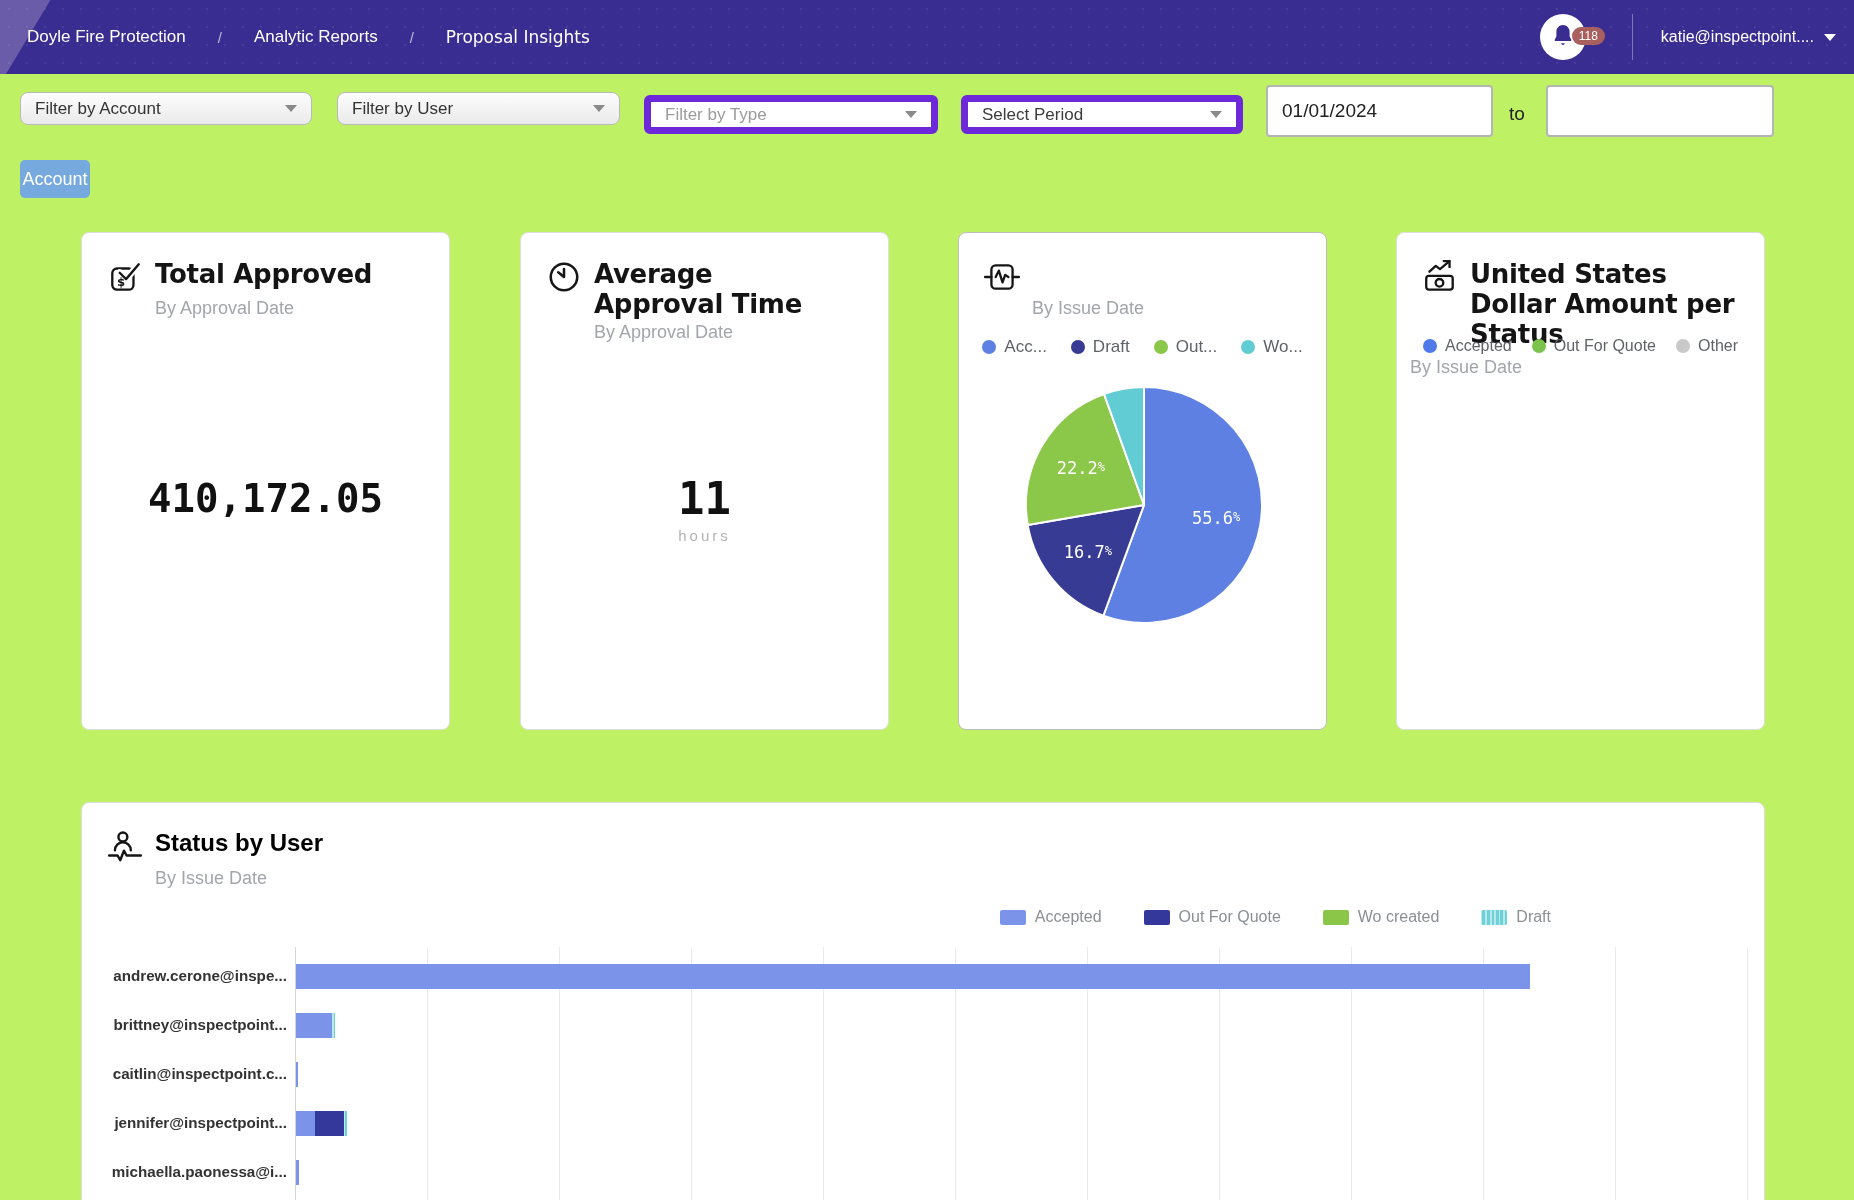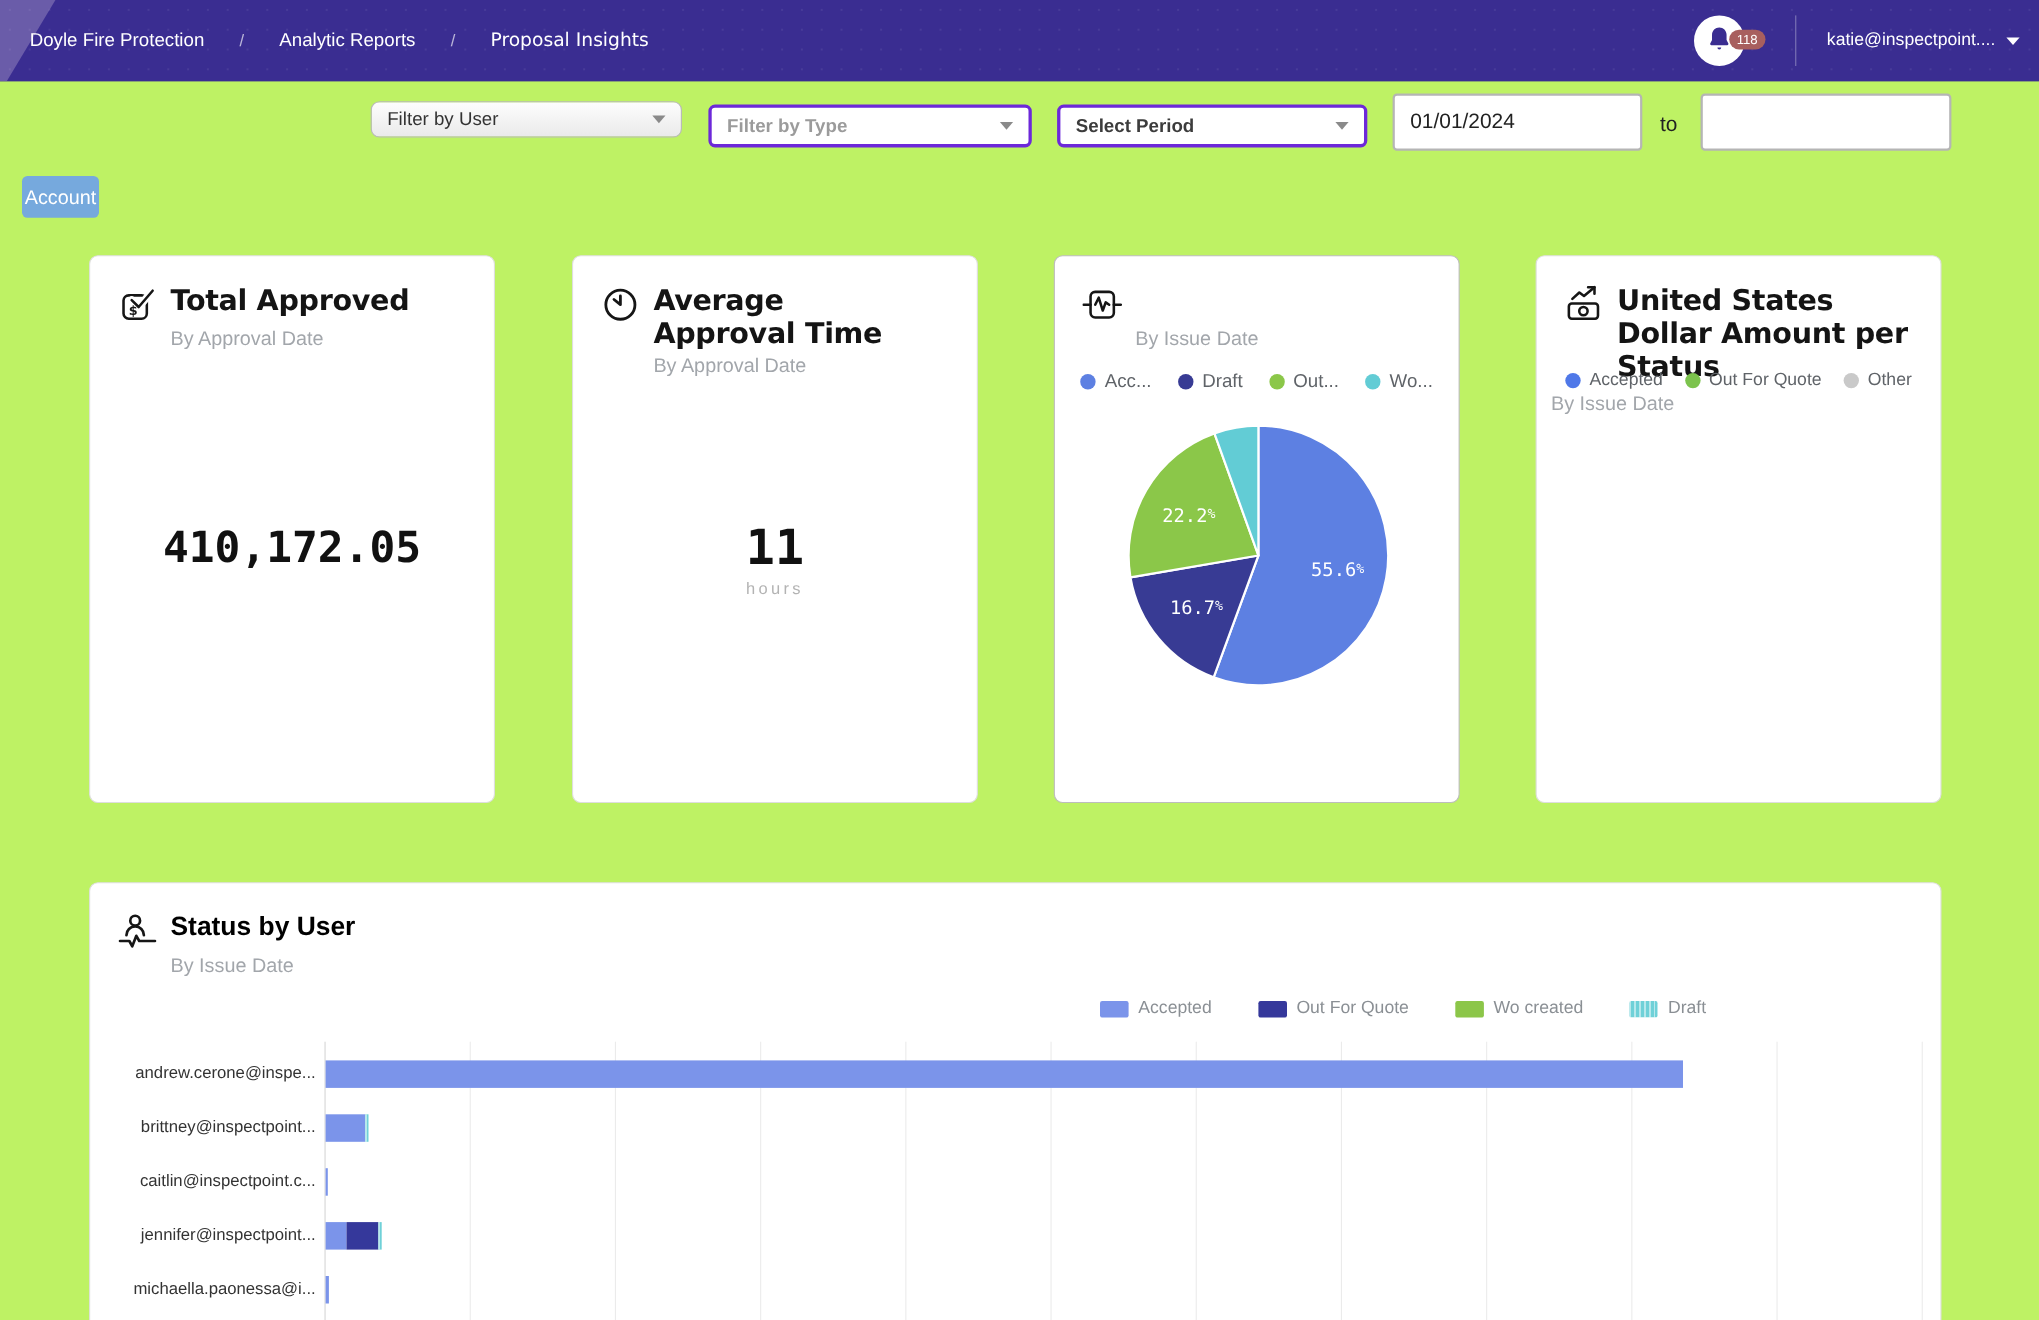--- a/index.html
+++ b/index.html
@@ -27,21 +27,21 @@
   .caret-w { width:0; height:0; border-left:6px solid transparent; border-right:6px solid transparent;
     border-top:7px solid #fff; }
 
   
   .sel { position:absolute; display:flex; align-items:center; justify-content:space-between;
     padding:0 14px; font-size:17px; cursor:pointer; background:#fff; }
   .sel .caret { width:0; height:0; border-left:6px solid transparent; border-right:6px solid transparent;
     border-top:7px solid #8a8a8a; }
   .sel.grad { background:linear-gradient(#fdfdfd,#eaeaea); border:1px solid #b9b9b9; border-radius:8px;
     color:#333; height:33px; top:92px; }
-  .sel.flat { border:3px solid #6d28d9; border-radius:6px; height:39px; top:95px;font-weight:bold; }
+  .sel.flat { border:7px solid #6d28d9; border-radius:6px; height:39px; top:95px; }
   .f-acct { left:20px;  width:292px; }
   .f-user { left:337px; width:283px; }
   .f-type { left:644px; width:294px; color:#9b9b9b; }
   .f-per  { left:961px; width:282px; color:#3c3c3c; }
   .date-input { position:absolute; top:85px; height:52px; border:2px solid #b5b5b5; border-radius:4px;
     font-size:19px; color:#222; padding:0 14px; font-family:"Liberation Sans",sans-serif; background:#fff; }
   .d-from { left:1266px; width:227px; }
   .d-to   { left:1546px; width:228px; }
   .to-label { position:absolute; left:1509px; top:103px; font-size:19px; color:#222; }
   .filter-btn { position:absolute; left:20px; top:160px; width:70px; height:38px; background:#76a9dd;
@@ -78,21 +78,21 @@
   
   .card-wide { position:absolute; left:81px; top:802px; width:1684px; height:560px; background:#fff;
     border:1px solid #dedede; border-radius:8px; }
   .bar-legend { position:absolute; top:105px; right:213px; display:flex; gap:42px; align-items:center; }
   .bl-item { display:flex; align-items:center; gap:9px; font-size:16px; color:#8a8f94; cursor:pointer; }
   .bl-swatch { width:26px; height:15px; border-radius:2px; }
   .barchart { position:absolute; left:0; top:144px; width:1684px; height:416px; }
   .gridline { position:absolute; top:0; width:1px; height:416px; background:#ebebeb; }
   .gridline.axis { background:#d6d6d6; }
   .bar-label { position:absolute; left:0; width:205px; text-align:right; font-size:15.2px; color:#333;
-    white-space:nowrap; }
+    white-space:nowrap;font-weight:bold; }
   .bar-row { position:absolute; left:214px; height:25px; display:flex; }
   .bar-seg { height:25px; }
 </style>
 </head>
 <body>
 <div id="app">
 
 <header>
   <div class="hdr-accent"></div>
   <nav class="breadcrumb">
@@ -113,20 +113,24 @@
       <span class="badge">118</span>
     </div>
     <div class="hdr-divider"></div>
     <div class="user-menu">
       <span>katie@inspectpoint....</span>
       <span class="caret-w"></span>
     </div>
   </div>
 </header>
 
+<div class="sel grad f-acct">
+  <span>Filter by Account</span>
+  <span class="caret"></span>
+</div>
 <div class="sel grad f-user">
   <span>Filter by User</span>
   <span class="caret"></span>
 </div>
 <div class="sel flat f-type">
   <span>Filter by Type</span>
   <span class="caret"></span>
 </div>
 <div class="sel flat f-per">
   <span>Select Period</span>

